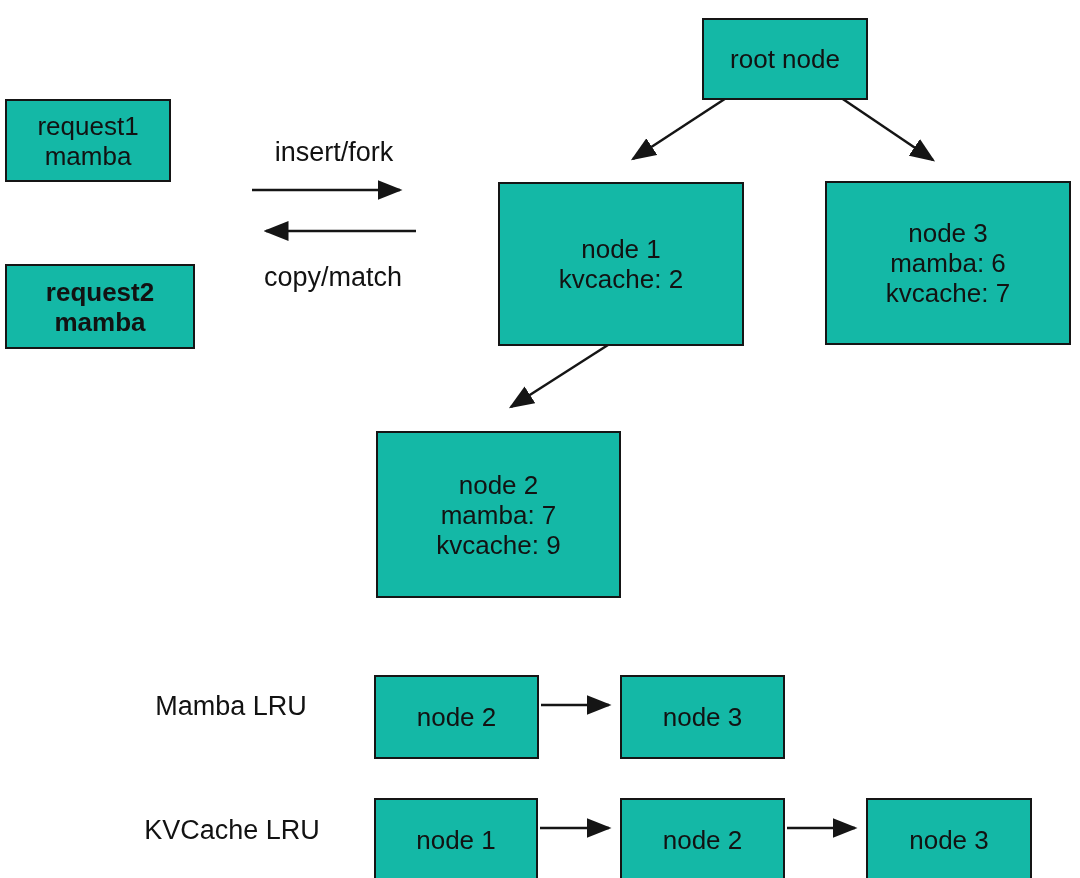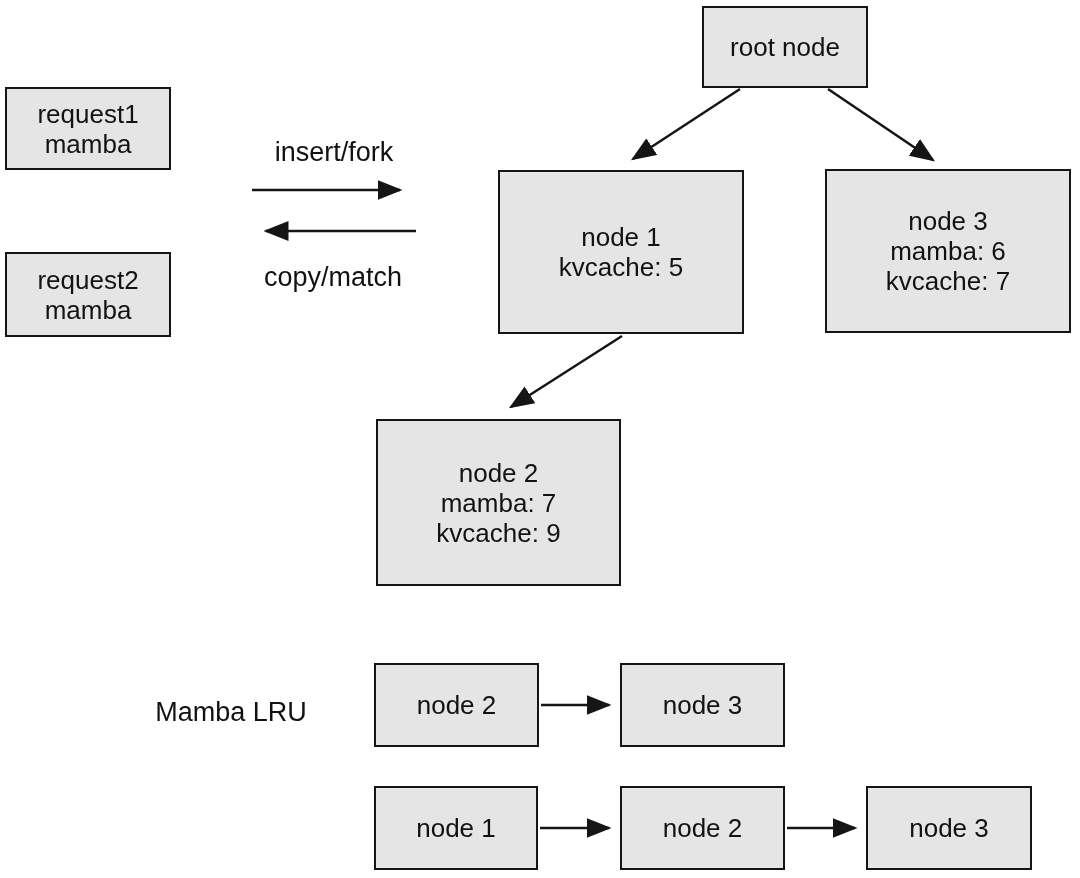--- a/index.html
+++ b/index.html
@@ -19,57 +19,58 @@
   #edges {
     position: absolute;
     left: 0;
     top: 0;
     width: 1080px;
     height: 878px;
   }
   .box {
     position: absolute;
     border: 2px solid #151515;
-    background: #e5e5e5;
+    background: #14b8a6;
     display: flex;
     flex-direction: column;
     align-items: center;
     justify-content: center;
     text-align: center;
     box-sizing: border-box;
+    margin-top: 12px;
   }
   .box .line {
     font-size: 26px;
     line-height: 30px;
     white-space: nowrap;
   }
   .free-label {
     position: absolute;
     font-size: 27px;
     line-height: 30px;
     white-space: nowrap;
     text-align: center;
   }
   
   .root-box    { left: 702px; top: 6px;   width: 166px; height: 82px;  }
   .request1-box{ left: 5px;   top: 87px;  width: 166px; height: 83px;  }
-  .request2-box{ left: 5px;   top: 252px; width: 166px; height: 85px;  }
+  .request2-box{ left: 5px;   top: 252px; width: 190px; height: 85px; font-weight: bold;  }
   .node1-box   { left: 498px; top: 170px; width: 246px; height: 164px; }
   .node3-box   { left: 825px; top: 169px; width: 246px; height: 164px; }
   .node2-box   { left: 376px; top: 419px; width: 245px; height: 167px; }
   
   .mamba-node2-box { left: 374px; top: 663px; width: 165px; height: 84px; }
   .mamba-node3-box { left: 620px; top: 663px; width: 165px; height: 84px; }
   .kv-node1-box    { left: 374px; top: 786px; width: 164px; height: 84px; }
   .kv-node2-box    { left: 620px; top: 786px; width: 165px; height: 84px; }
   .kv-node3-box    { left: 866px; top: 786px; width: 166px; height: 84px; }
   
   .insert-fork-label { left: 254px; top: 137px; width: 160px; }
   .copy-match-label  { left: 253px; top: 262px; width: 160px; }
-  .mamba-lru-label   { left: 131px; top: 691px; width: 200px; margin-top: 6px; }
+  .mamba-lru-label   { left: 131px; top: 691px; width: 200px; }
   .kvcache-lru-label { left: 132px; top: 815px; width: 200px; }
 </style>
 </head>
 <body>
 
 <div id="stage">
 
   <svg id="edges" viewBox="0 0 1080 878" xmlns="http://www.w3.org/2000/svg">
     <defs>
       <marker id="arrowhead" markerWidth="10" markerHeight="8" refX="9" refY="4" orient="auto" markerUnits="strokeWidth">
@@ -97,21 +98,21 @@
 
   <div class="free-label copy-match-label">copy/match</div>
   <div class="free-label insert-fork-label">insert/fork</div>
 
   <div class="box root-box">
     <div class="line">root node</div>
   </div>
 
   <div class="box node1-box">
     <div class="line">node 1</div>
-    <div class="line">kvcache: 5</div>
+    <div class="line">kvcache: 2</div>
   </div>
 
   <div class="box node3-box">
     <div class="line">node 3</div>
     <div class="line">mamba: 6</div>
     <div class="line">kvcache: 7</div>
   </div>
 
   <div class="box node2-box">
     <div class="line">node 2</div>
@@ -120,20 +121,21 @@
   </div>
 
   <div class="free-label mamba-lru-label">Mamba LRU</div>
   <div class="box mamba-node2-box">
     <div class="line">node 2</div>
   </div>
   <div class="box mamba-node3-box">
     <div class="line">node 3</div>
   </div>
 
+  <div class="free-label kvcache-lru-label">KVCache LRU</div>
   <div class="box kv-node1-box">
     <div class="line">node 1</div>
   </div>
   <div class="box kv-node2-box">
     <div class="line">node 2</div>
   </div>
   <div class="box kv-node3-box">
     <div class="line">node 3</div>
   </div>
 

